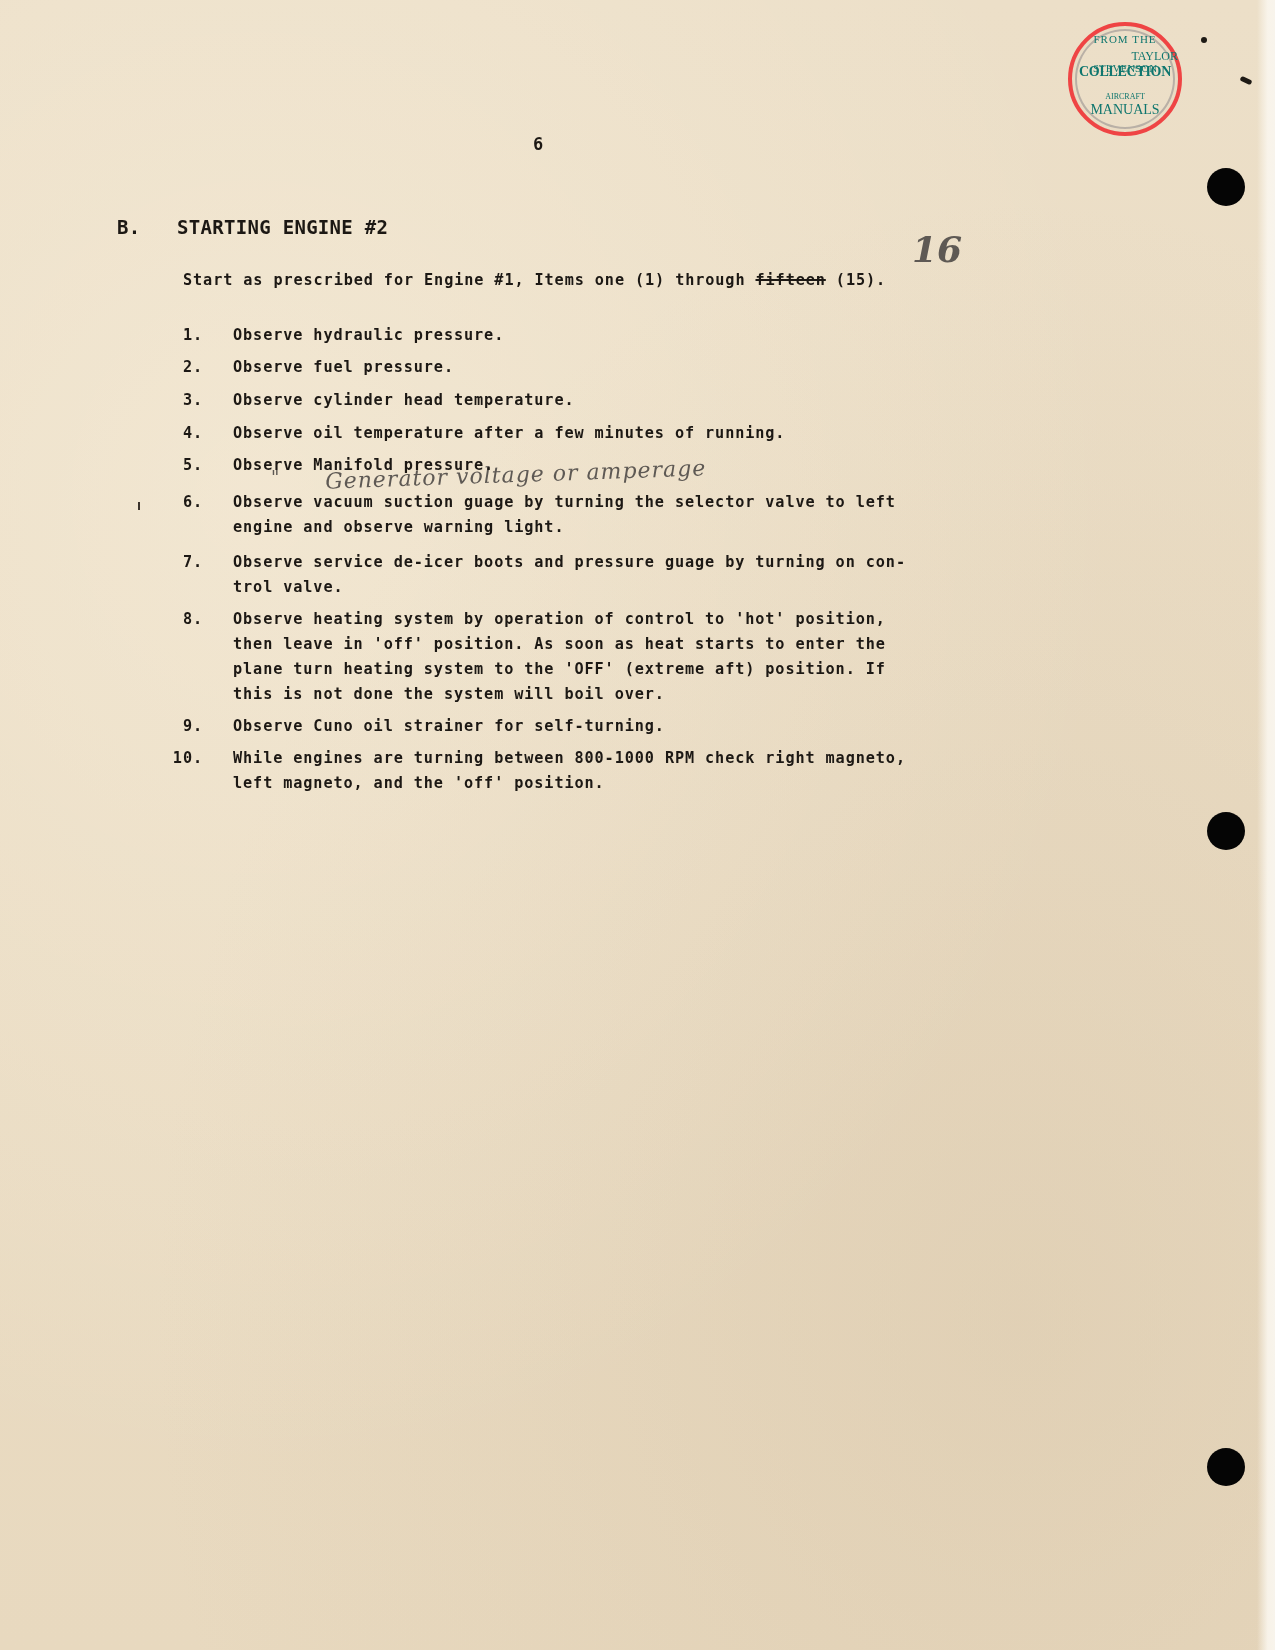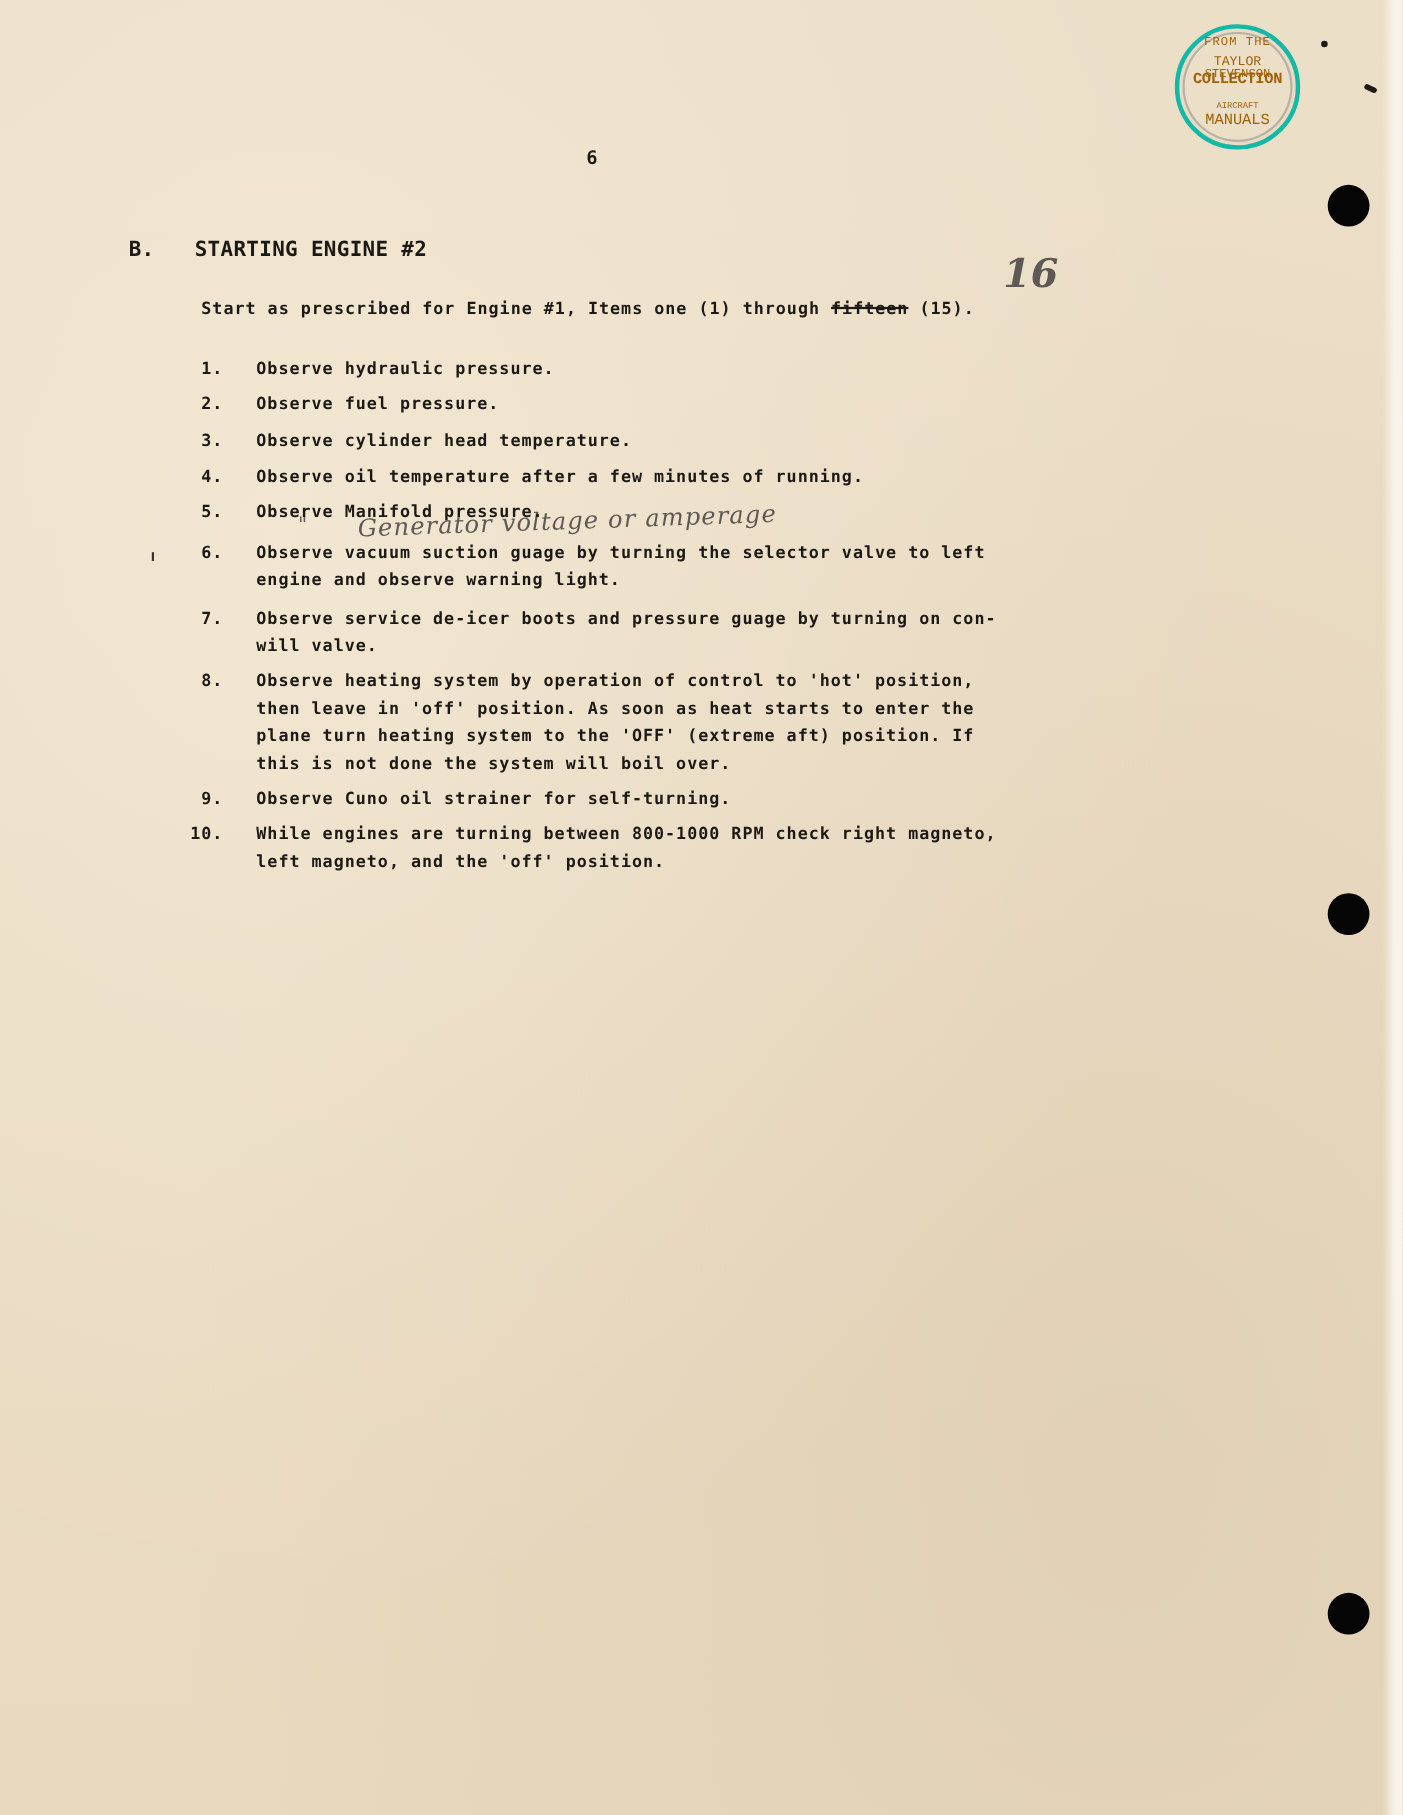--- a/index.html
+++ b/index.html
@@ -13,27 +13,27 @@
       font-family: "DejaVu Sans Mono", "Liberation Mono", monospace;
       color: #1c1814;
     }
     .page-right-edge {
       position: absolute; right: 0; top: 0; width: 18px; height: 1650px;
       background: linear-gradient(90deg, rgba(255,255,255,0) 0%, rgba(250,246,238,0.9) 60%, #f8f4ec 100%);
     }
     .stamp {
       position: absolute; left: 1068px; top: 22px; width: 106px; height: 106px;
       border-radius: 50%;
-      border: 4px solid #14b8a6;
+      border: 4px solid #ef4444;
       box-shadow: inset 0 0 0 3px #eadcc4, inset 0 0 0 5px #b9b0a6;
-      color: #a16207; text-align: center;
-      font-family: Liberation Mono, monospace;
+      color: #0f766e; text-align: center;
+      font-family: Liberation Serif, serif;
     }
     .stamp .arc { position: absolute; top: 7px; left: 0; right: 0; font-size: 11px; letter-spacing: 1px; }
-    .stamp .l1 { position: absolute; top: 23px; left: 0; right: 0; font-size: 12px; }
+    .stamp .l1 { position: absolute; top: 23px; left: 0; right: 0; font-size: 12px; text-align: right; }
     .stamp .l2 { position: absolute; top: 36px; left: 0; right: 0; font-size: 11px; }
     .stamp .l3 { position: absolute; top: 38px; left: -2px; right: -2px; font-size: 14px; font-weight: bold; letter-spacing: -0.3px; }
     .stamp .l4 { position: absolute; top: 66px; left: 0; right: 0; font-size: 8px; }
     .stamp .l5 { position: absolute; top: 76px; left: 0; right: 0; font-size: 14px; }
     .punch { position: absolute; background: #050505; border-radius: 50%; width: 38px; height: 38px; }
     .speck { position: absolute; background: #1e1a15; border-radius: 50%; }
     .page-num { position: absolute; left: 533px; top: 134px; font-size: 17px; font-weight: bold; }
     .section-head { position: absolute; left: 117px; top: 216px; font-size: 19px; font-weight: bold; letter-spacing: 0.3px; }
     .section-head .letter { display: inline-block; width: 60px; }
     .intro { position: absolute; left: 183px; top: 271px; font-size: 15.2px; font-weight: bold; letter-spacing: 0.9px; white-space: nowrap; }
@@ -110,21 +110,21 @@
     <span class="txt">Observe Manifold pressure.</span>
   </div>
   <div class="item" style="top:490px;">
     <span class="num">6.</span>
     <span class="txt">Observe vacuum suction guage by turning the selector valve to left
 engine and observe warning light.</span>
   </div>
   <div class="item" style="top:550px;">
     <span class="num">7.</span>
     <span class="txt">Observe service de-icer boots and pressure guage by turning on con-
-will valve.</span>
+trol valve.</span>
   </div>
   <div class="item" style="top:607px;">
     <span class="num">8.</span>
     <span class="txt">Observe heating system by operation of control to 'hot'  position,
 then leave in 'off' position.  As soon as heat starts to enter the
 plane turn heating system to the 'OFF' (extreme aft) position.  If
 this is not done the system will boil over.</span>
   </div>
   <div class="item" style="top:714px;">
     <span class="num">9.</span>

